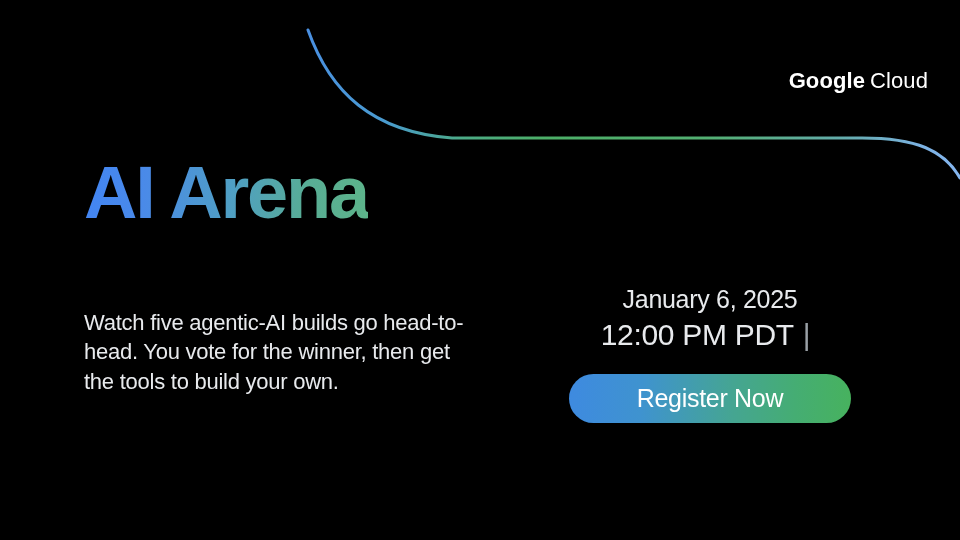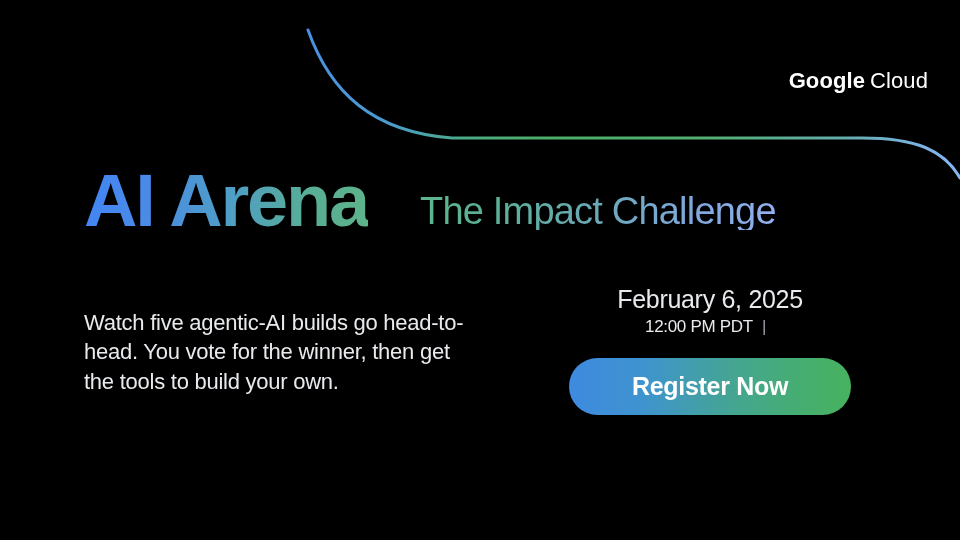--- a/index.html
+++ b/index.html
@@ -37,24 +37,23 @@
     white-space: nowrap;
     color: #ffffff;
   }
   #brand .g-bold { font-weight: 700; }
   #brand .g-reg  { font-weight: 400; margin-left: 5px; }
 
   
   #headline-row {
     position: absolute;
     left: 84px;
-    top: 164px;
+    top: 156px;
     display: flex;
     align-items: baseline;
-    gap: 52px;
   }
   #title {
     font-size: 74px;
     font-weight: 700;
     letter-spacing: -2.2px;
     line-height: 1;
     background-image: linear-gradient(95deg, #4285f4 0%, #4a8ae8 22%, #4f9fc4 52%, #58ad95 78%, #5db48a 100%);
     -webkit-background-clip: text;
     background-clip: text;
     color: transparent;
@@ -102,21 +101,21 @@
   #event-date {
     font-size: 25px;
     font-weight: 400;
     letter-spacing: -0.3px;
     color: #e8eaed;
     line-height: 1.22;
     white-space: nowrap;
   }
   #event-meta {
     margin-top: 2px;
-    font-size: 17px;
+    font-size: 30px;
     font-weight: 400;
     letter-spacing: -0.3px;
     color: #e8eaed;
     line-height: 1.22;
     white-space: nowrap;
     display: flex;
     align-items: baseline;
     justify-content: center;
   }
   #event-meta .sep {
@@ -125,29 +124,29 @@
     font-weight: 400;
   }
   #event-meta .mode { font-weight: 700; }
 
   #register-btn {
     margin-top: 21px;
     display: inline-flex;
     align-items: center;
     justify-content: center;
     width: 282px;
-    height: 57px;
+    height: 49px;
     border: none;
     border-radius: 30px;
     cursor: pointer;
     background-image: linear-gradient(92deg, #3e8ae0 0%, #3f93cf 26%, #45a592 58%, #45ad73 80%, #47b25e 100%);
     color: #ffffff;
     font-family: "Liberation Sans", sans-serif;
     font-size: 25px;
-    font-weight: 700;
+    font-weight: 400;
     letter-spacing: -0.3px;
     padding: 0;
     white-space: nowrap;
   }
 </style>
 </head>
 <body>
 
 <div id="stage">
 
@@ -166,27 +165,26 @@
     </defs>
     <path d="M308 30 C 330 92, 372 132, 452 138 L 862 138 C 916 138, 944 150, 960 178" fill="none" stroke="url(#swooshGrad)" stroke-width="3" stroke-linecap="round"></path>
   </svg>
 
   <div id="brand">
     <span class="g-bold">Google</span><span class="g-reg">Cloud</span>
   </div>
 
   <div id="headline-row">
     <div id="title">AI Arena</div>
-    <div id="subtitle">The Impact Challenge</div>
   </div>
 
   <p id="description">Watch five agentic-AI builds go head-to-head. You vote for the winner, then get the tools to build your own.</p>
 
   <div id="event-col">
-    <div id="event-date">February 6, 2025</div>
+    <div id="event-date">January 6, 2025</div>
     <div id="event-meta">
       <span>12:00 PM PDT</span>
       <span class="sep">|</span>
     </div>
     <button id="register-btn">Register Now</button>
   </div>
 
 </div>
 
 </body></html>

